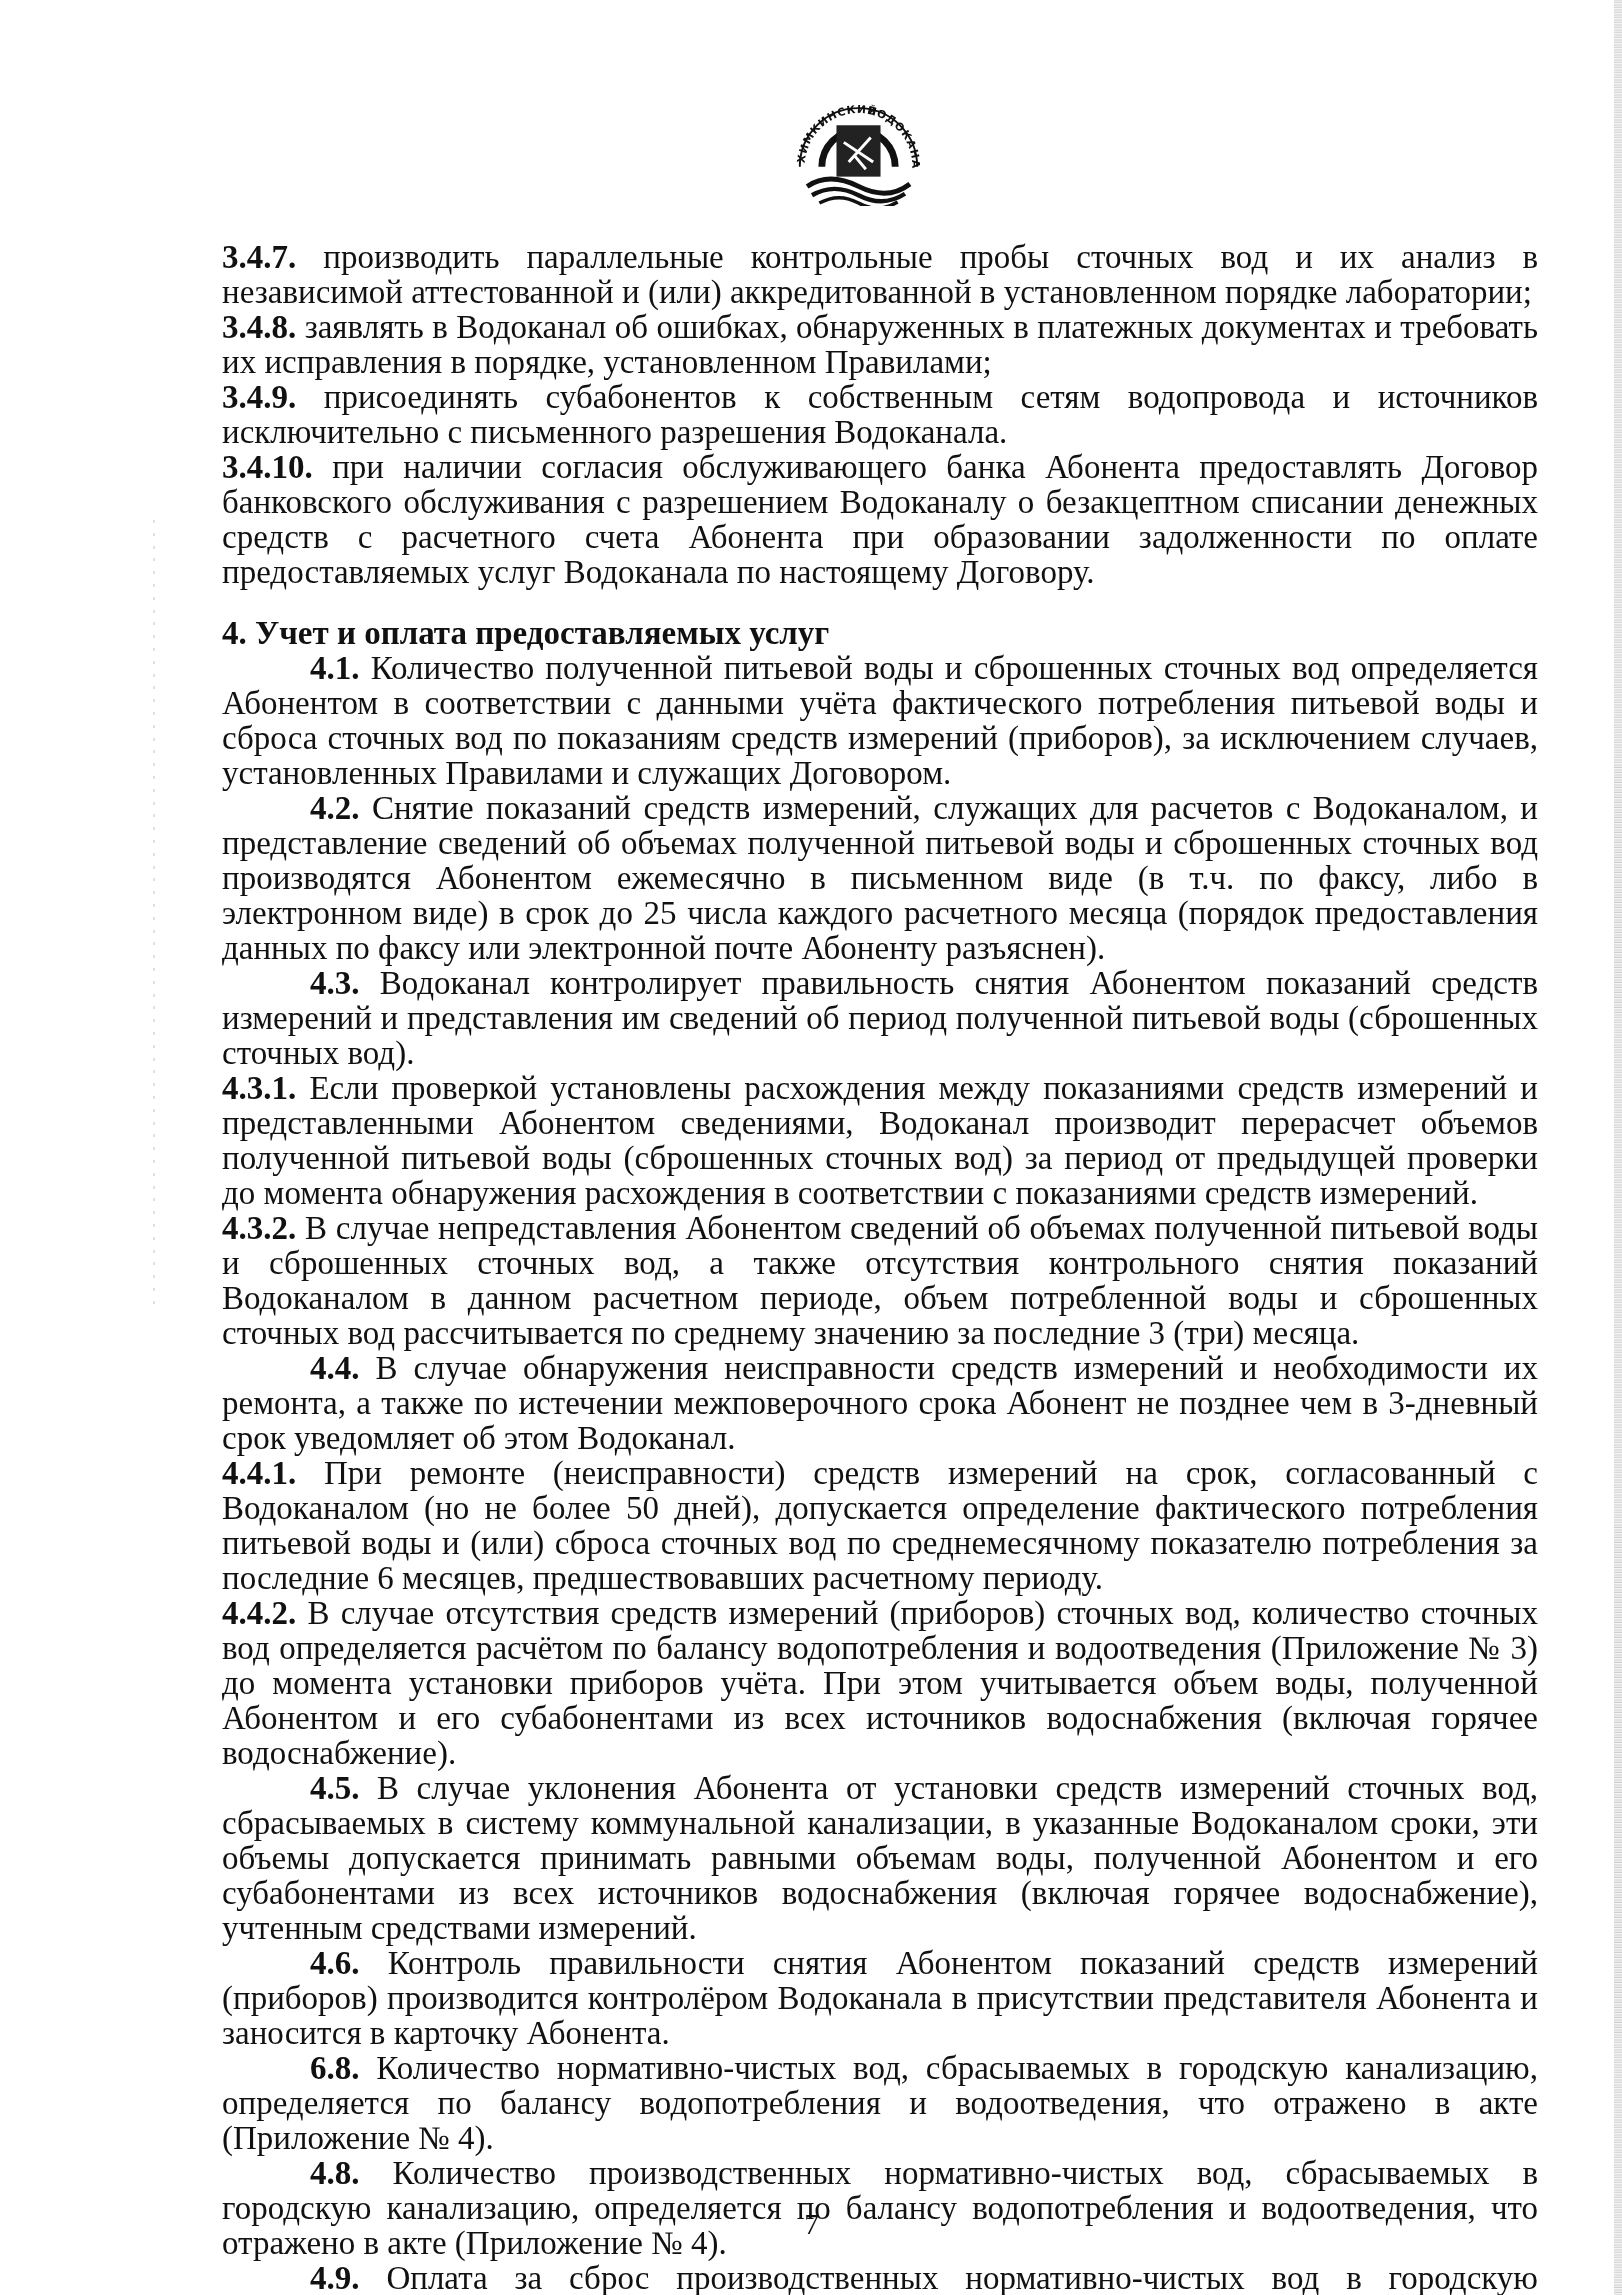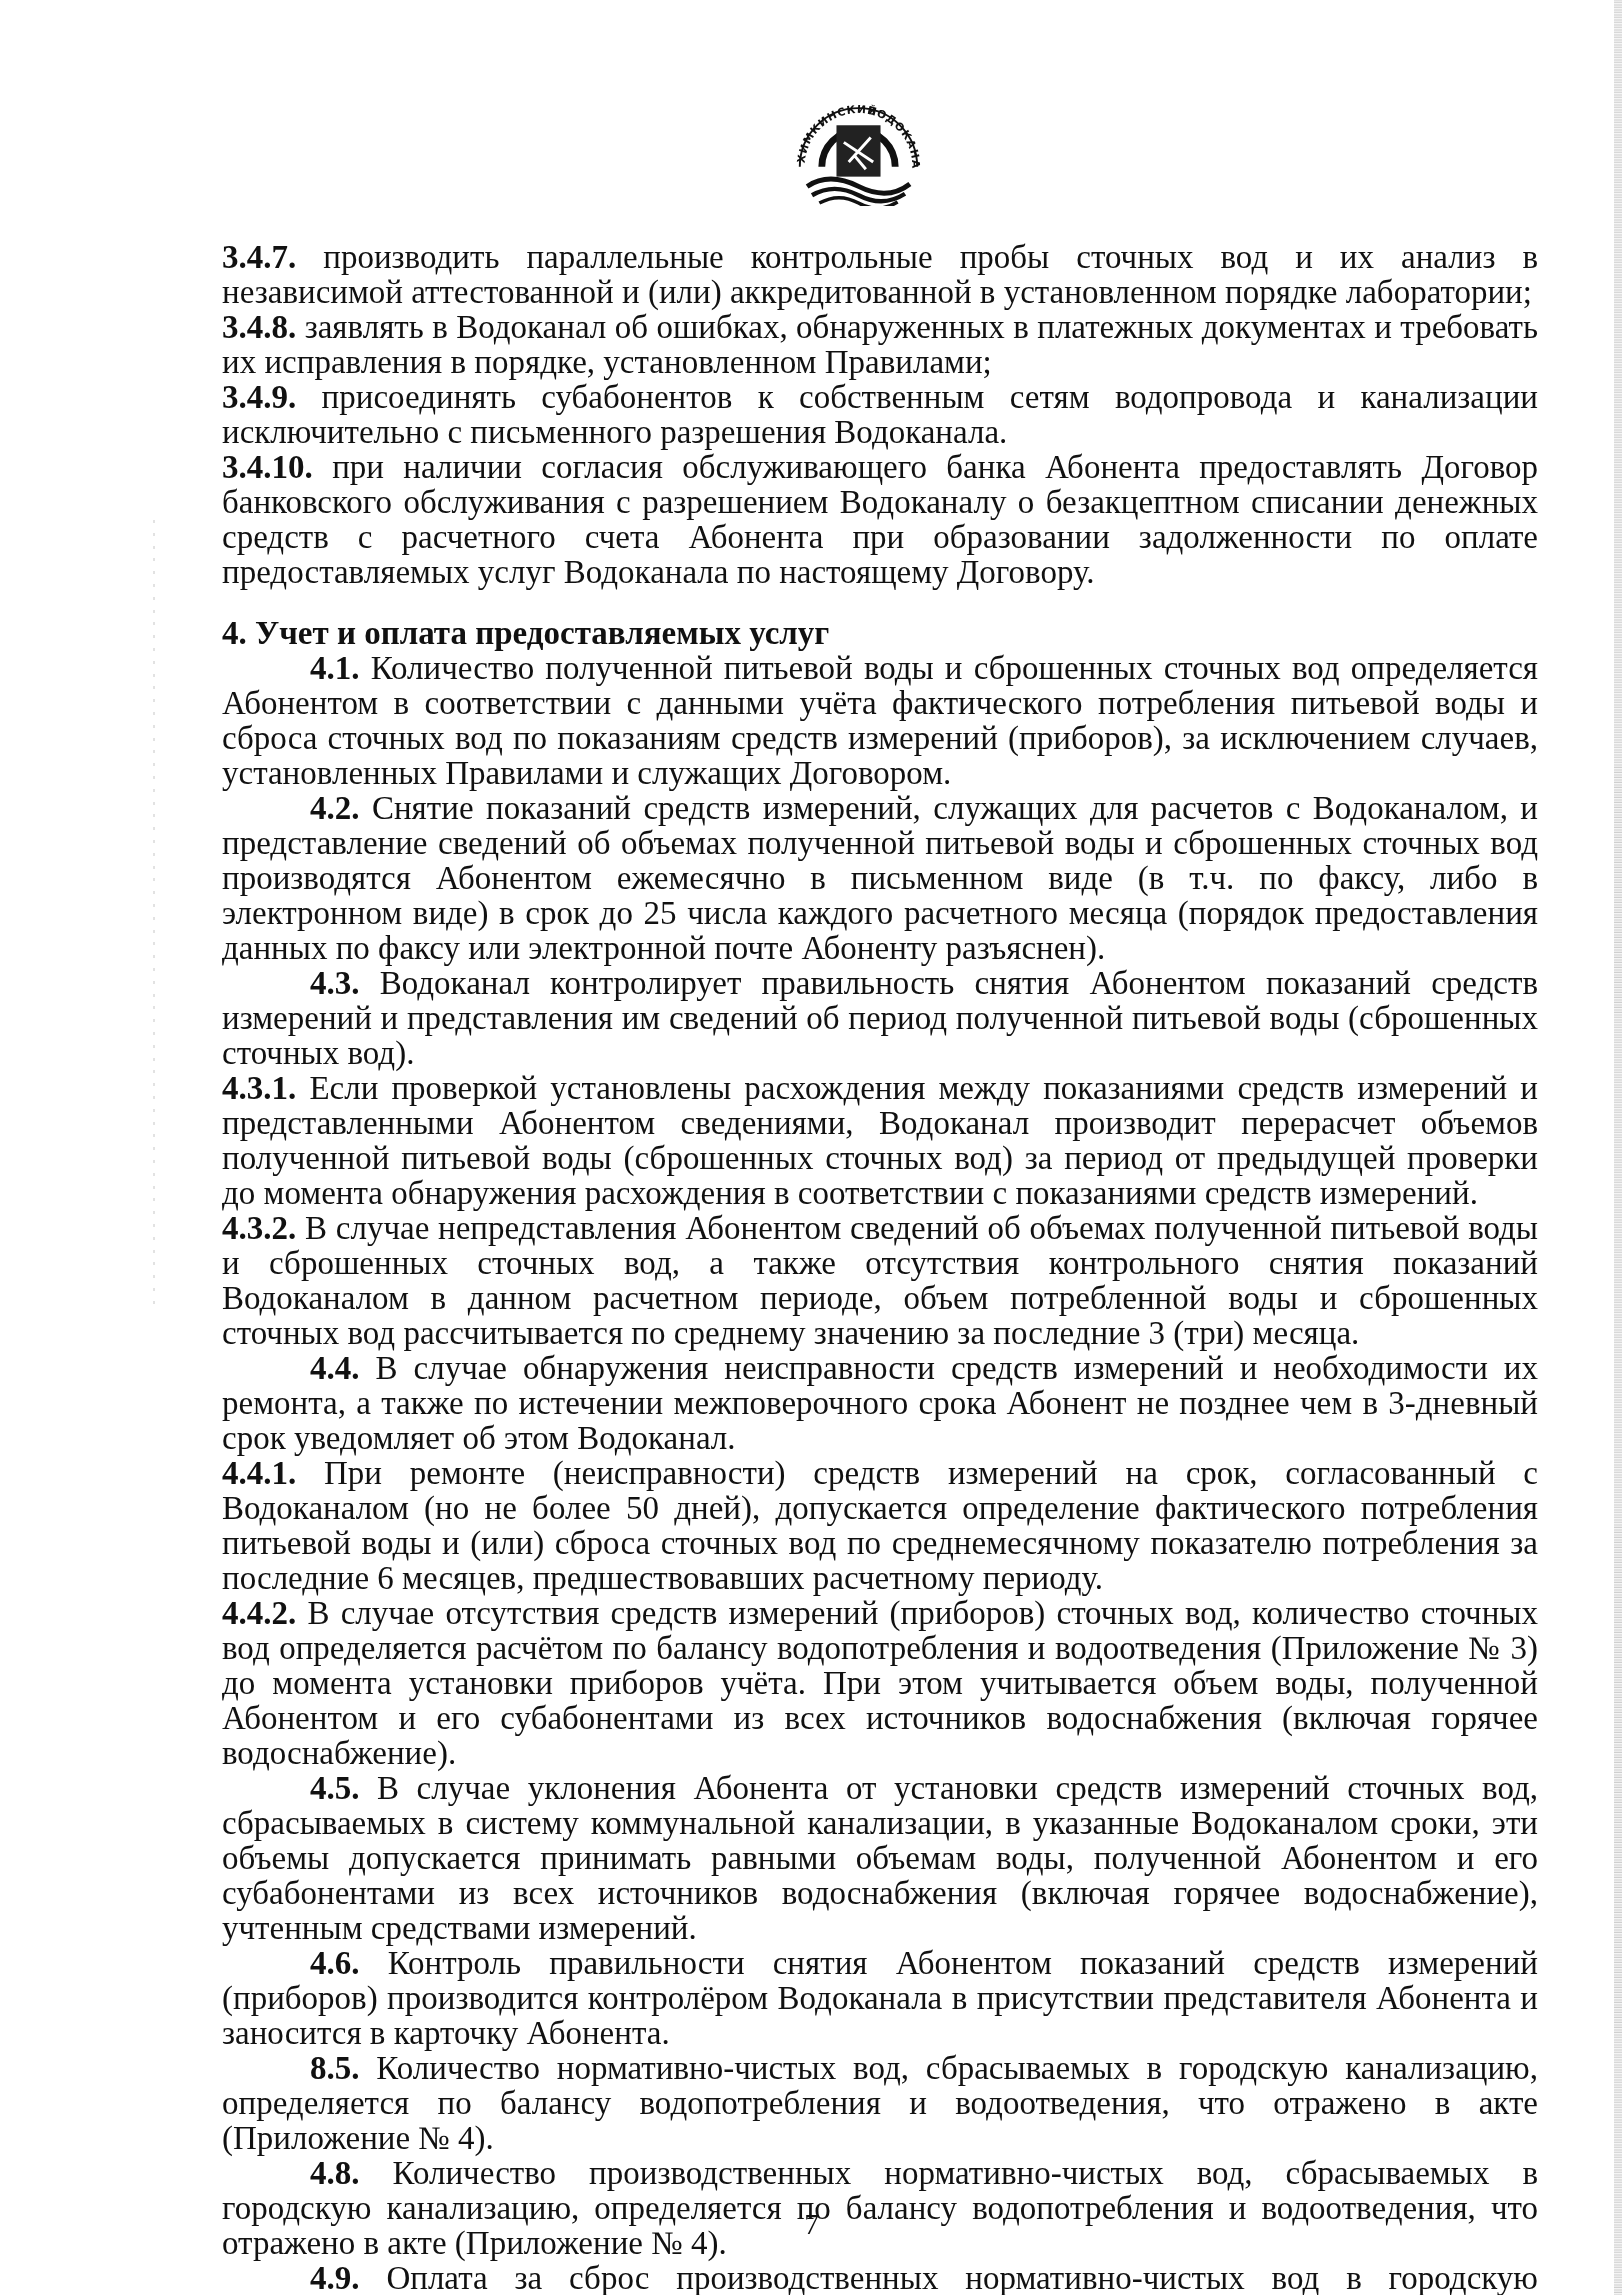--- a/index.html
+++ b/index.html
@@ -59,35 +59,35 @@
       <path d="M 120 150 L 180 190 M 130 190 L 175 140 M 140 175 L 165 205" stroke="#fff" stroke-width="6" fill="none"></path>
       <path d="M 45 240 Q 90 210 150 240 T 255 235" fill="none" stroke="#111" stroke-width="10"></path>
       <path d="M 55 258 Q 100 232 150 258 T 245 255" fill="none" stroke="#111" stroke-width="9"></path>
       <path d="M 70 274 Q 110 252 150 274 T 230 272" fill="none" stroke="#111" stroke-width="7"></path>
     </svg>
   </div>
 
   <div class="content">
     <p><span class="num">3.4.7.</span> <span>производить параллельные контрольные пробы сточных вод и их анализ в независимой аттестованной и (или) аккредитованной в установленном порядке лаборатории;</span></p>
     <p><span class="num">3.4.8.</span> <span>заявлять в Водоканал об ошибках, обнаруженных в платежных документах и требовать их исправления в порядке, установленном Правилами;</span></p>
-    <p><span class="num">3.4.9.</span> <span>присоединять субабонентов к собственным сетям водопровода и канализации исключительно с письменного разрешения Водоканала.</span></p>
+    <p><span class="num">3.4.9.</span> <span>присоединять субабонентов к собственным сетям водопровода и источников исключительно с письменного разрешения Водоканала.</span></p>
     <p><span class="num">3.4.10.</span> <span>при наличии согласия обслуживающего банка Абонента предоставлять Договор банковского обслуживания с разрешением Водоканалу о безакцептном списании денежных средств с расчетного счета Абонента при образовании задолженности по оплате предоставляемых услуг Водоканала по настоящему Договору.</span></p>
 
     <p class="heading">4. Учет и оплата предоставляемых услуг</p>
 
     <p class="ind"><span class="num">4.1.</span> <span>Количество полученной питьевой воды и сброшенных сточных вод определяется Абонентом в соответствии с данными учёта фактического потребления питьевой воды и сброса сточных вод по показаниям средств измерений (приборов), за исключением случаев, установленных Правилами и служащих Договором.</span></p>
     <p class="ind"><span class="num">4.2.</span> <span>Снятие показаний средств измерений, служащих для расчетов с Водоканалом, и представление сведений об объемах полученной питьевой воды и сброшенных сточных вод производятся Абонентом ежемесячно в письменном виде (в т.ч. по факсу, либо в электронном виде) в срок до 25 числа каждого расчетного месяца (порядок предоставления данных по факсу или электронной почте Абоненту разъяснен).</span></p>
     <p class="ind"><span class="num">4.3.</span> <span>Водоканал контролирует правильность снятия Абонентом показаний средств измерений и представления им сведений об период полученной питьевой воды (сброшенных сточных вод).</span></p>
     <p><span class="num">4.3.1.</span> <span>Если проверкой установлены расхождения между показаниями средств измерений и представленными Абонентом сведениями, Водоканал производит перерасчет объемов полученной питьевой воды (сброшенных сточных вод) за период от предыдущей проверки до момента обнаружения расхождения в соответствии с показаниями средств измерений.</span></p>
     <p><span class="num">4.3.2.</span> <span>В случае непредставления Абонентом сведений об объемах полученной питьевой воды и сброшенных сточных вод, а также отсутствия контрольного снятия показаний Водоканалом в данном расчетном периоде, объем потребленной воды и сброшенных сточных вод рассчитывается по среднему значению за последние 3 (три) месяца.</span></p>
     <p class="ind"><span class="num">4.4.</span> <span>В случае обнаружения неисправности средств измерений и необходимости их ремонта, а также по истечении межповерочного срока Абонент не позднее чем в 3-дневный срок уведомляет об этом Водоканал.</span></p>
     <p><span class="num">4.4.1.</span> <span>При ремонте (неисправности) средств измерений на срок, согласованный с Водоканалом (но не более 50 дней), допускается определение фактического потребления питьевой воды и (или) сброса сточных вод по среднемесячному показателю потребления за последние 6 месяцев, предшествовавших расчетному периоду.</span></p>
     <p><span class="num">4.4.2.</span> <span>В случае отсутствия средств измерений (приборов) сточных вод, количество сточных вод определяется расчётом по балансу водопотребления и водоотведения (Приложение № 3) до момента установки приборов учёта. При этом учитывается объем воды, полученной Абонентом и его субабонентами из всех источников водоснабжения (включая горячее водоснабжение).</span></p>
     <p class="ind"><span class="num">4.5.</span> <span>В случае уклонения Абонента от установки средств измерений сточных вод, сбрасываемых в систему коммунальной канализации, в указанные Водоканалом сроки, эти объемы допускается принимать равными объемам воды, полученной Абонентом и его субабонентами из всех источников водоснабжения (включая горячее водоснабжение), учтенным средствами измерений.</span></p>
     <p class="ind"><span class="num">4.6.</span> <span>Контроль правильности снятия Абонентом показаний средств измерений (приборов) производится контролёром Водоканала в присутствии представителя Абонента и заносится в карточку Абонента.</span></p>
-    <p class="ind"><span class="num">8.5.</span> <span>Количество нормативно-чистых вод, сбрасываемых в городскую канализацию, определяется по балансу водопотребления и водоотведения, что отражено в акте (Приложение № 4).</span></p>
+    <p class="ind"><span class="num">6.8.</span> <span>Количество нормативно-чистых вод, сбрасываемых в городскую канализацию, определяется по балансу водопотребления и водоотведения, что отражено в акте (Приложение № 4).</span></p>
     <p class="ind"><span class="num">4.8.</span> <span>Количество производственных нормативно-чистых вод, сбрасываемых в городскую канализацию, определяется по балансу водопотребления и водоотведения, что отражено в акте (Приложение № 4).</span></p>
     <p class="ind"><span class="num">4.9.</span> <span>Оплата за сброс производственных нормативно-чистых вод в городскую канализацию производится в трехкратном размере от действующего тарифа.</span></p>
   </div>
 
   <div class="page-number">7</div>
 </div>
 
 
 </body></html>

